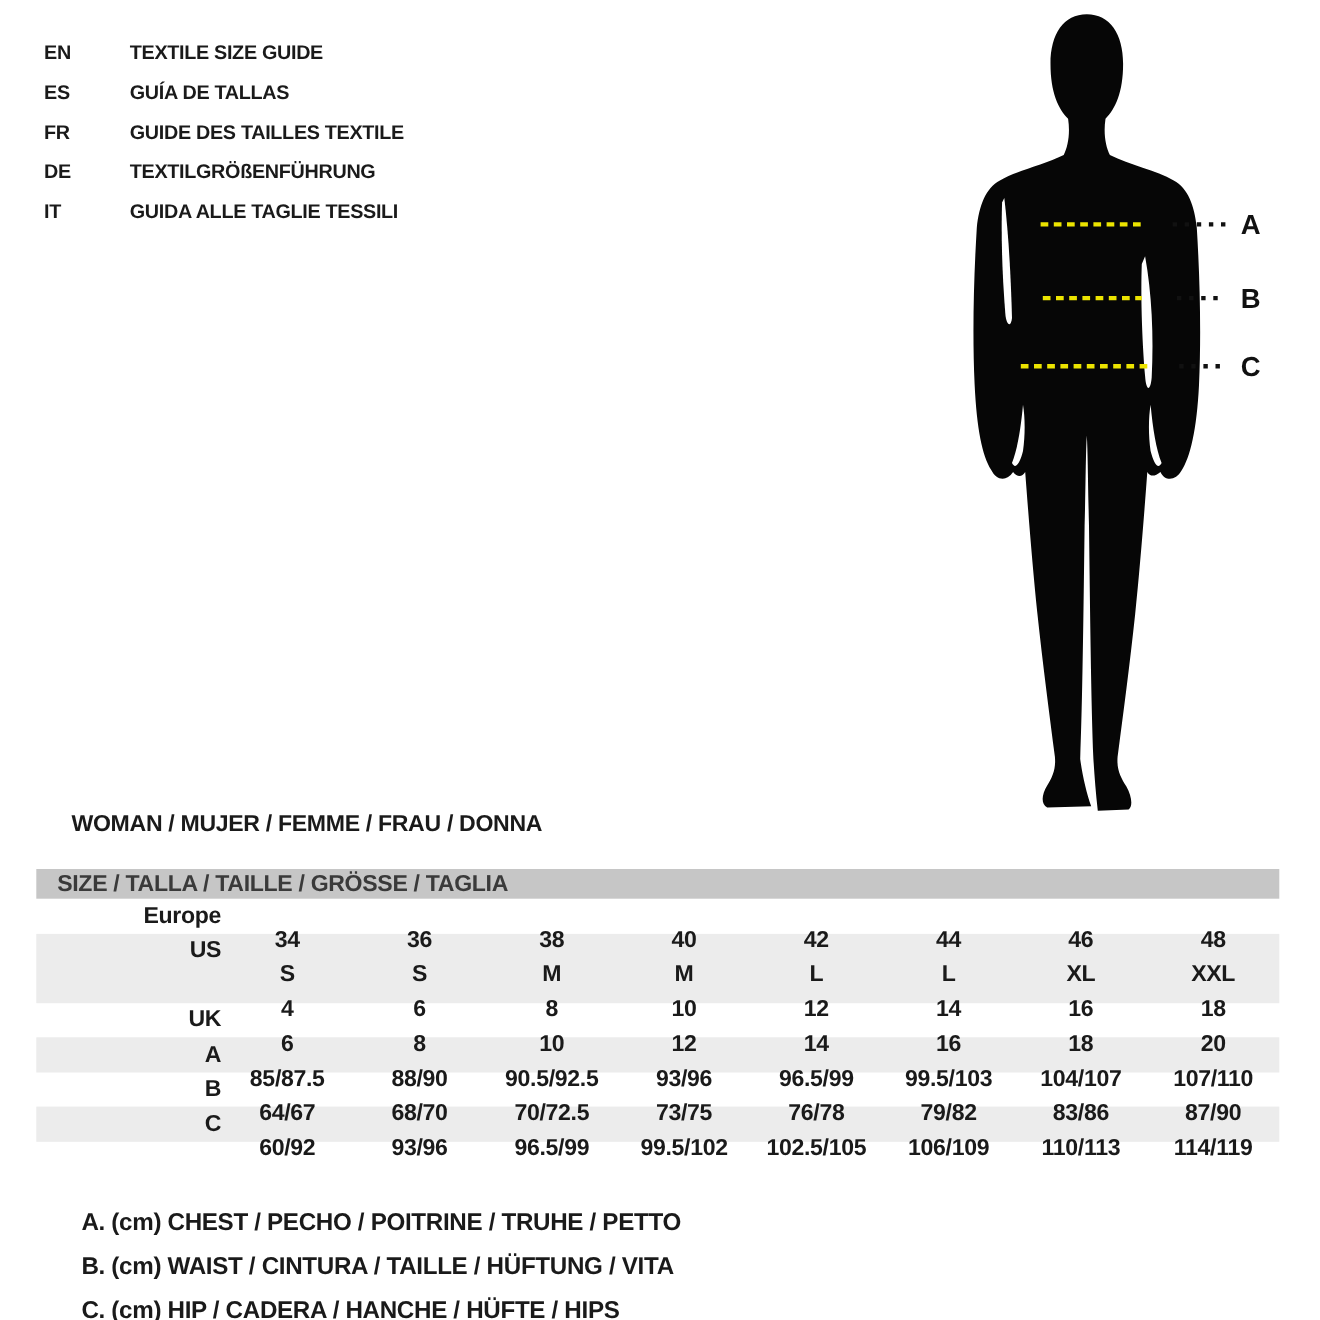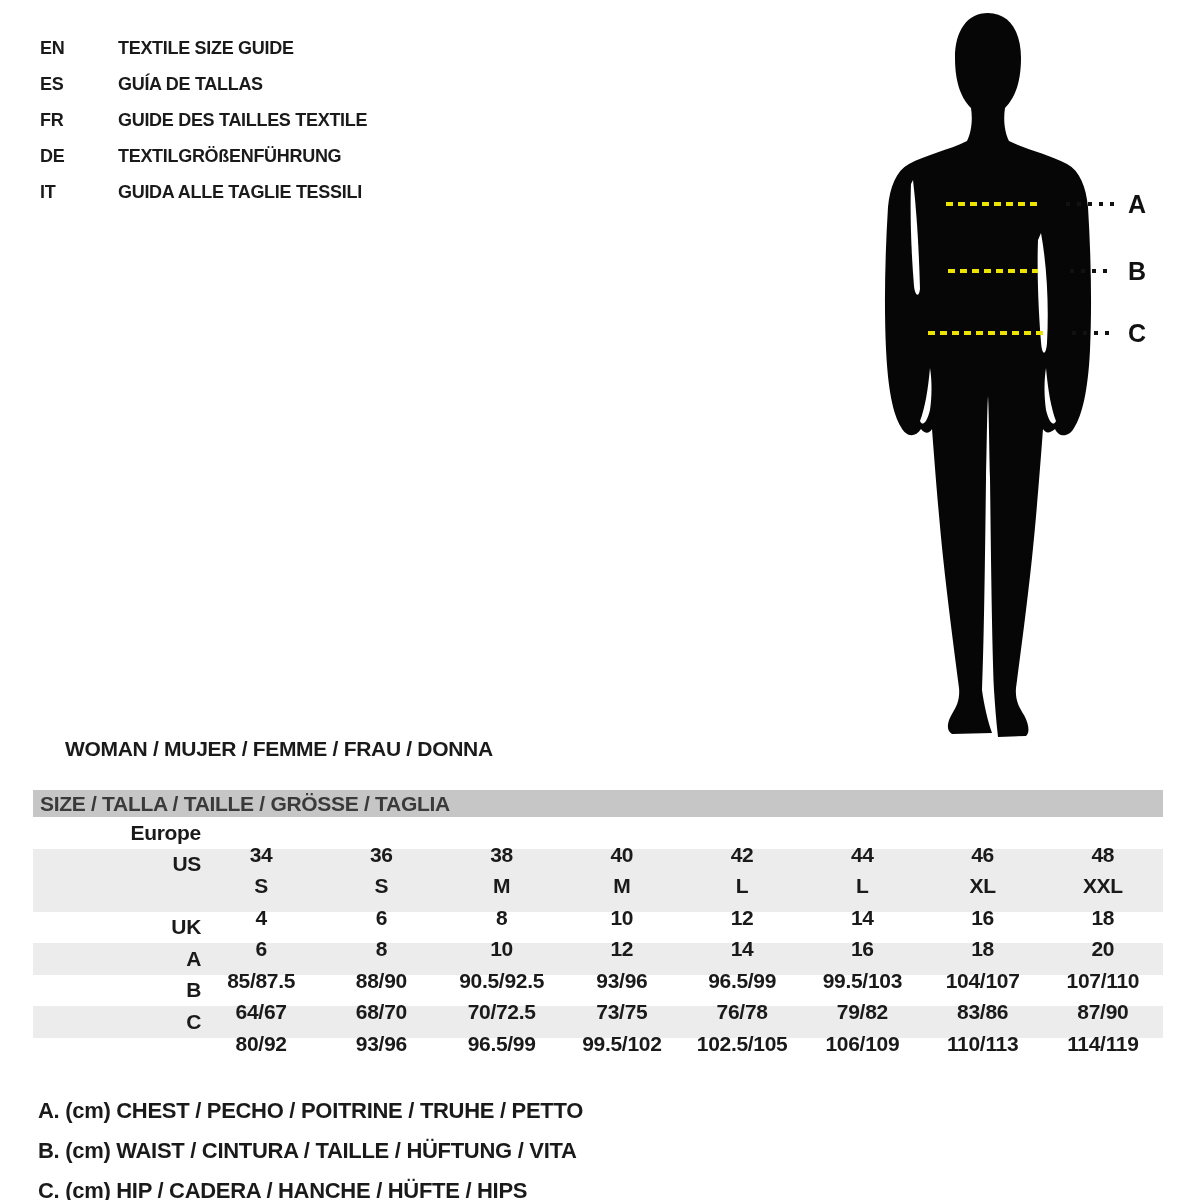--- a/index.html
+++ b/index.html
@@ -14,28 +14,28 @@
 
   
   .figure-svg{position:absolute;left:860px;top:0;}
 
   
   .section-title{position:absolute;left:38px;top:737px;font-size:21px;font-weight:bold;letter-spacing:-0.3px;margin-left:27px;}
 
   
   .size-table{position:absolute;left:33px;top:790px;width:1130px;}
   .table-header{height:27px;line-height:27px;background:#c6c6c6;color:#3a3a3a;
-                font-size:21px;font-weight:bold;padding-left:7px;letter-spacing:-0.3px;}
+                font-size:21px;font-weight:bold;padding-left:19px;letter-spacing:-0.3px;}
   .t-row{display:flex;height:31.5px;align-items:center;font-size:21px;font-weight:bold;letter-spacing:-0.3px;}
   .t-label{width:168px;padding-left:6px;box-sizing:border-box;text-align:right;}
   .t-cell{flex:1;text-align:center;margin-top:44px;}
 
   
   .legend-block{position:absolute;left:38px;top:1091px;}
-  .legend-line{height:40px;display:flex;align-items:center;font-size:22px;font-weight:bold;letter-spacing:-0.3px;white-space:nowrap;}
+  .legend-line{height:40px;display:flex;align-items:center;font-size:22px;font-weight:bold;letter-spacing:-0.3px;white-space:nowrap;margin-left:36px;}
 </style>
 </head>
 <body>
 
 <div id="page">
 
   <div class="lang-block">
       <div class="lang-row">
         <span class="lang-code">EN</span>
         <span class="lang-label">TEXTILE SIZE GUIDE</span>
@@ -186,21 +186,21 @@
           <div class="t-cell">68/70</div>
           <div class="t-cell">70/72.5</div>
           <div class="t-cell">73/75</div>
           <div class="t-cell">76/78</div>
           <div class="t-cell">79/82</div>
           <div class="t-cell">83/86</div>
           <div class="t-cell">87/90</div>
         </div>
         <div class="t-row" style="background: rgb(236, 236, 236);">
           <div class="t-label">C</div>
-          <div class="t-cell">80/92</div>
+          <div class="t-cell">60/92</div>
           <div class="t-cell">93/96</div>
           <div class="t-cell">96.5/99</div>
           <div class="t-cell">99.5/102</div>
           <div class="t-cell">102.5/105</div>
           <div class="t-cell">106/109</div>
           <div class="t-cell">110/113</div>
           <div class="t-cell">114/119</div>
         </div>
       </div>
   </div>

